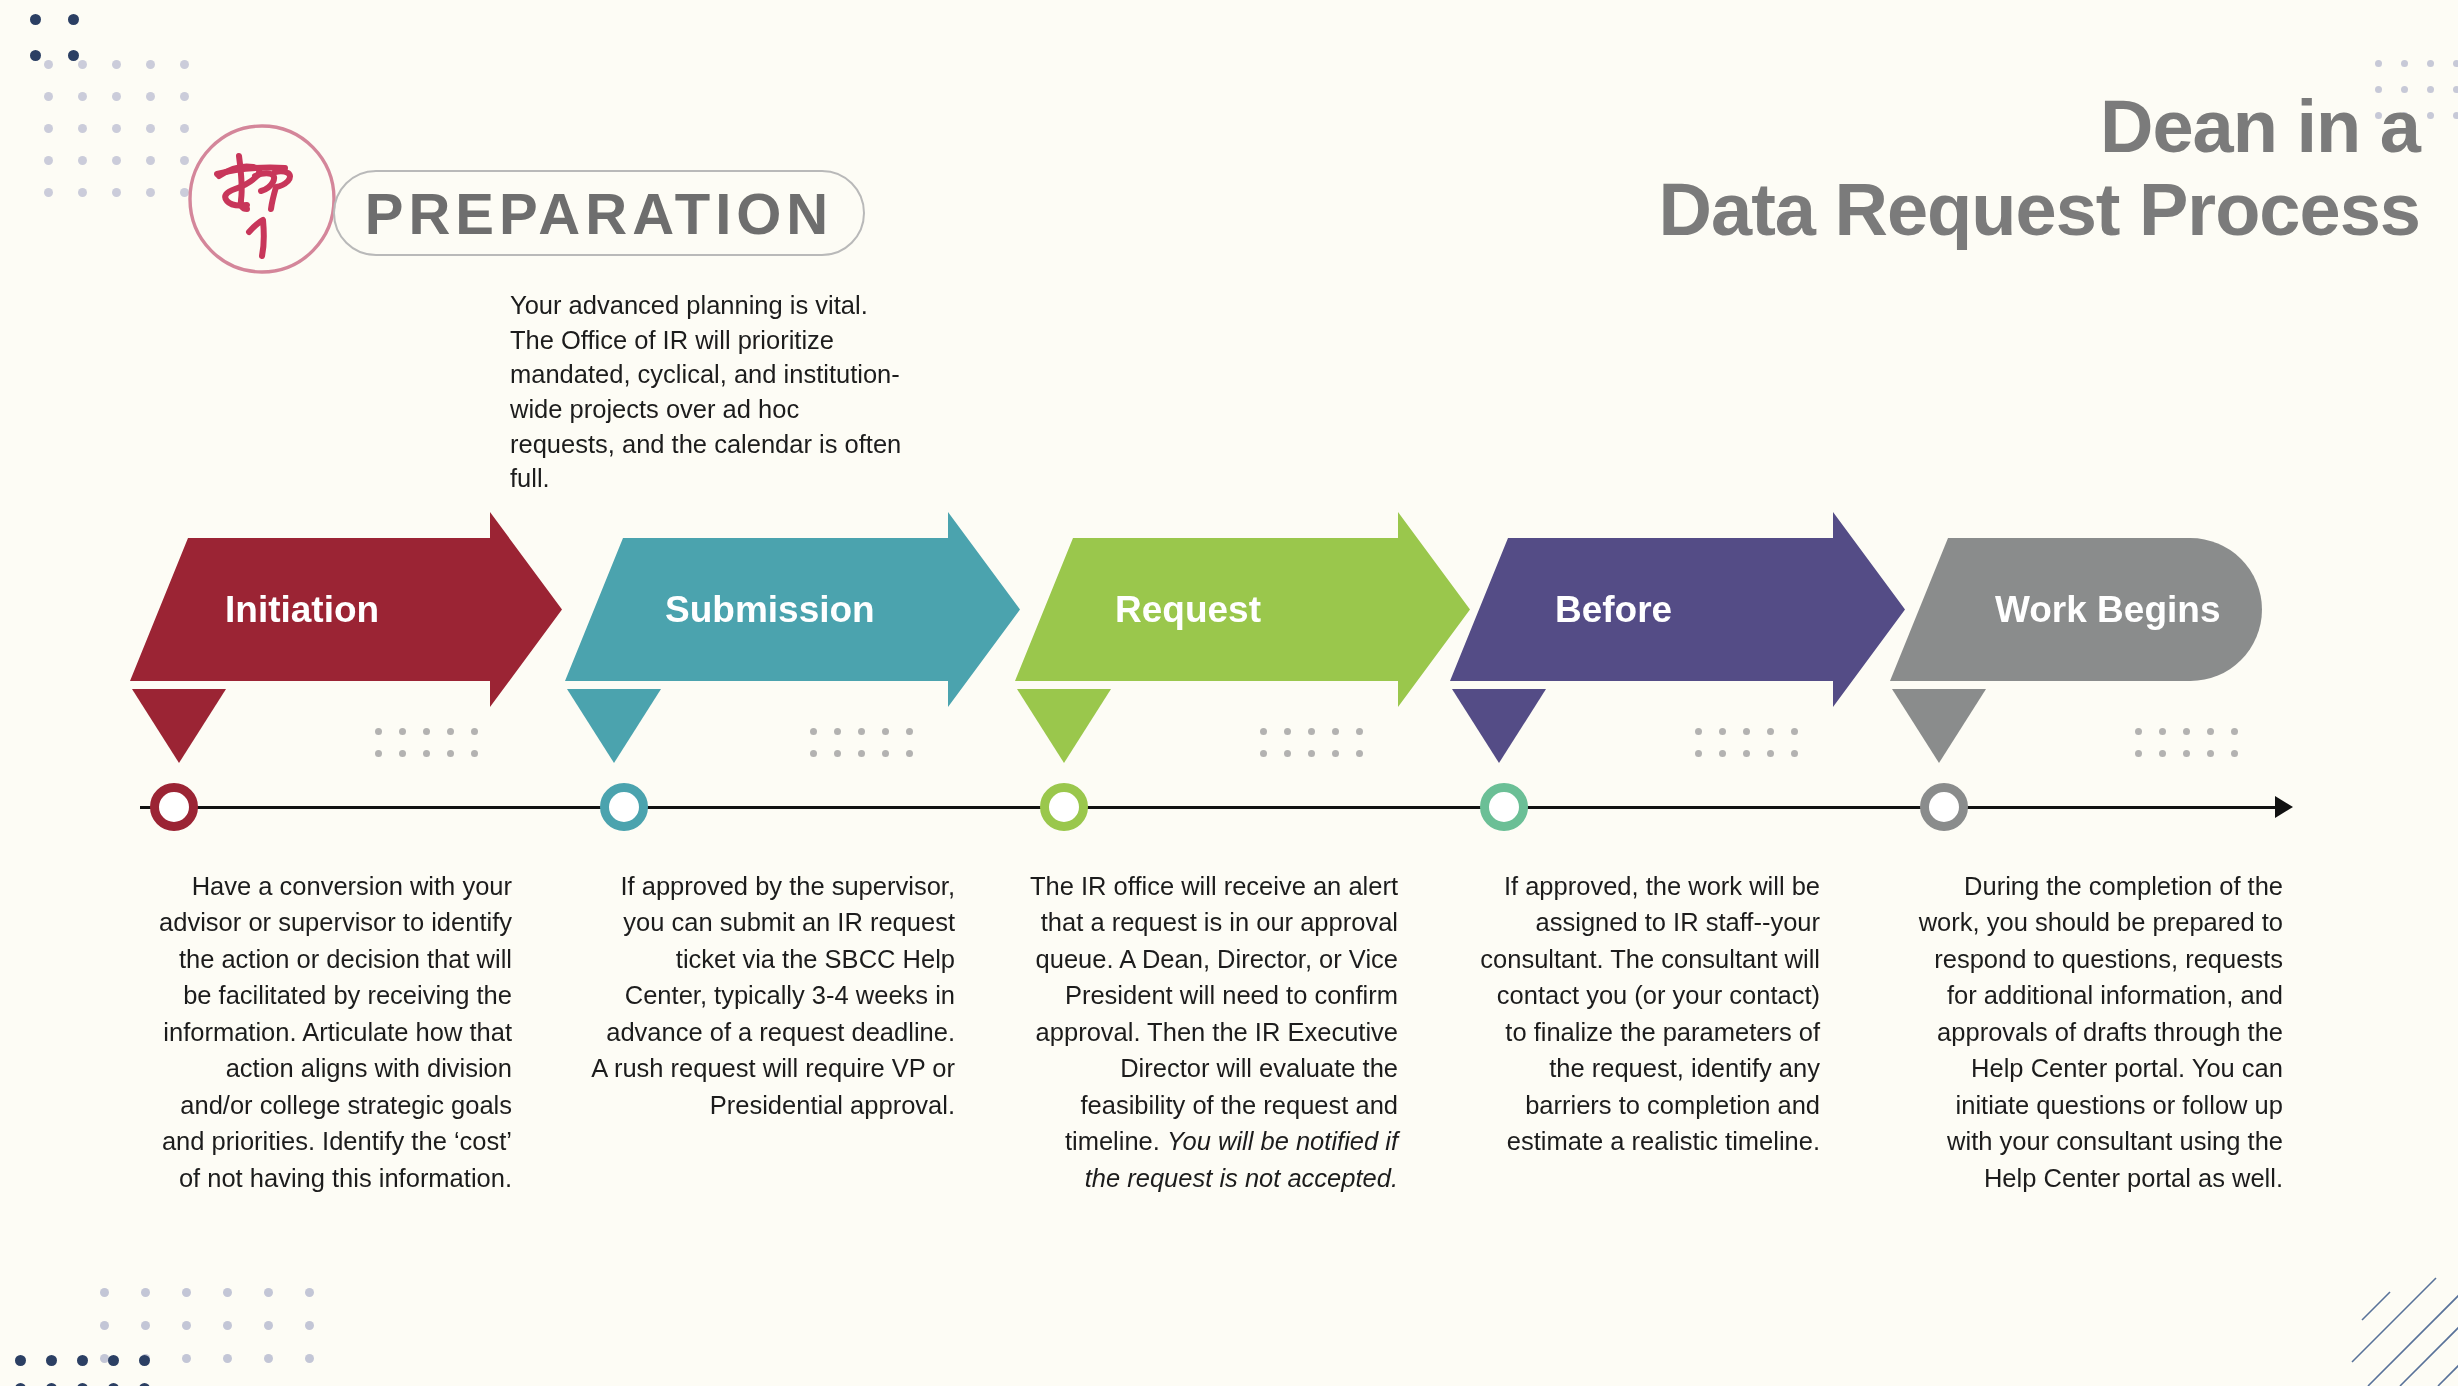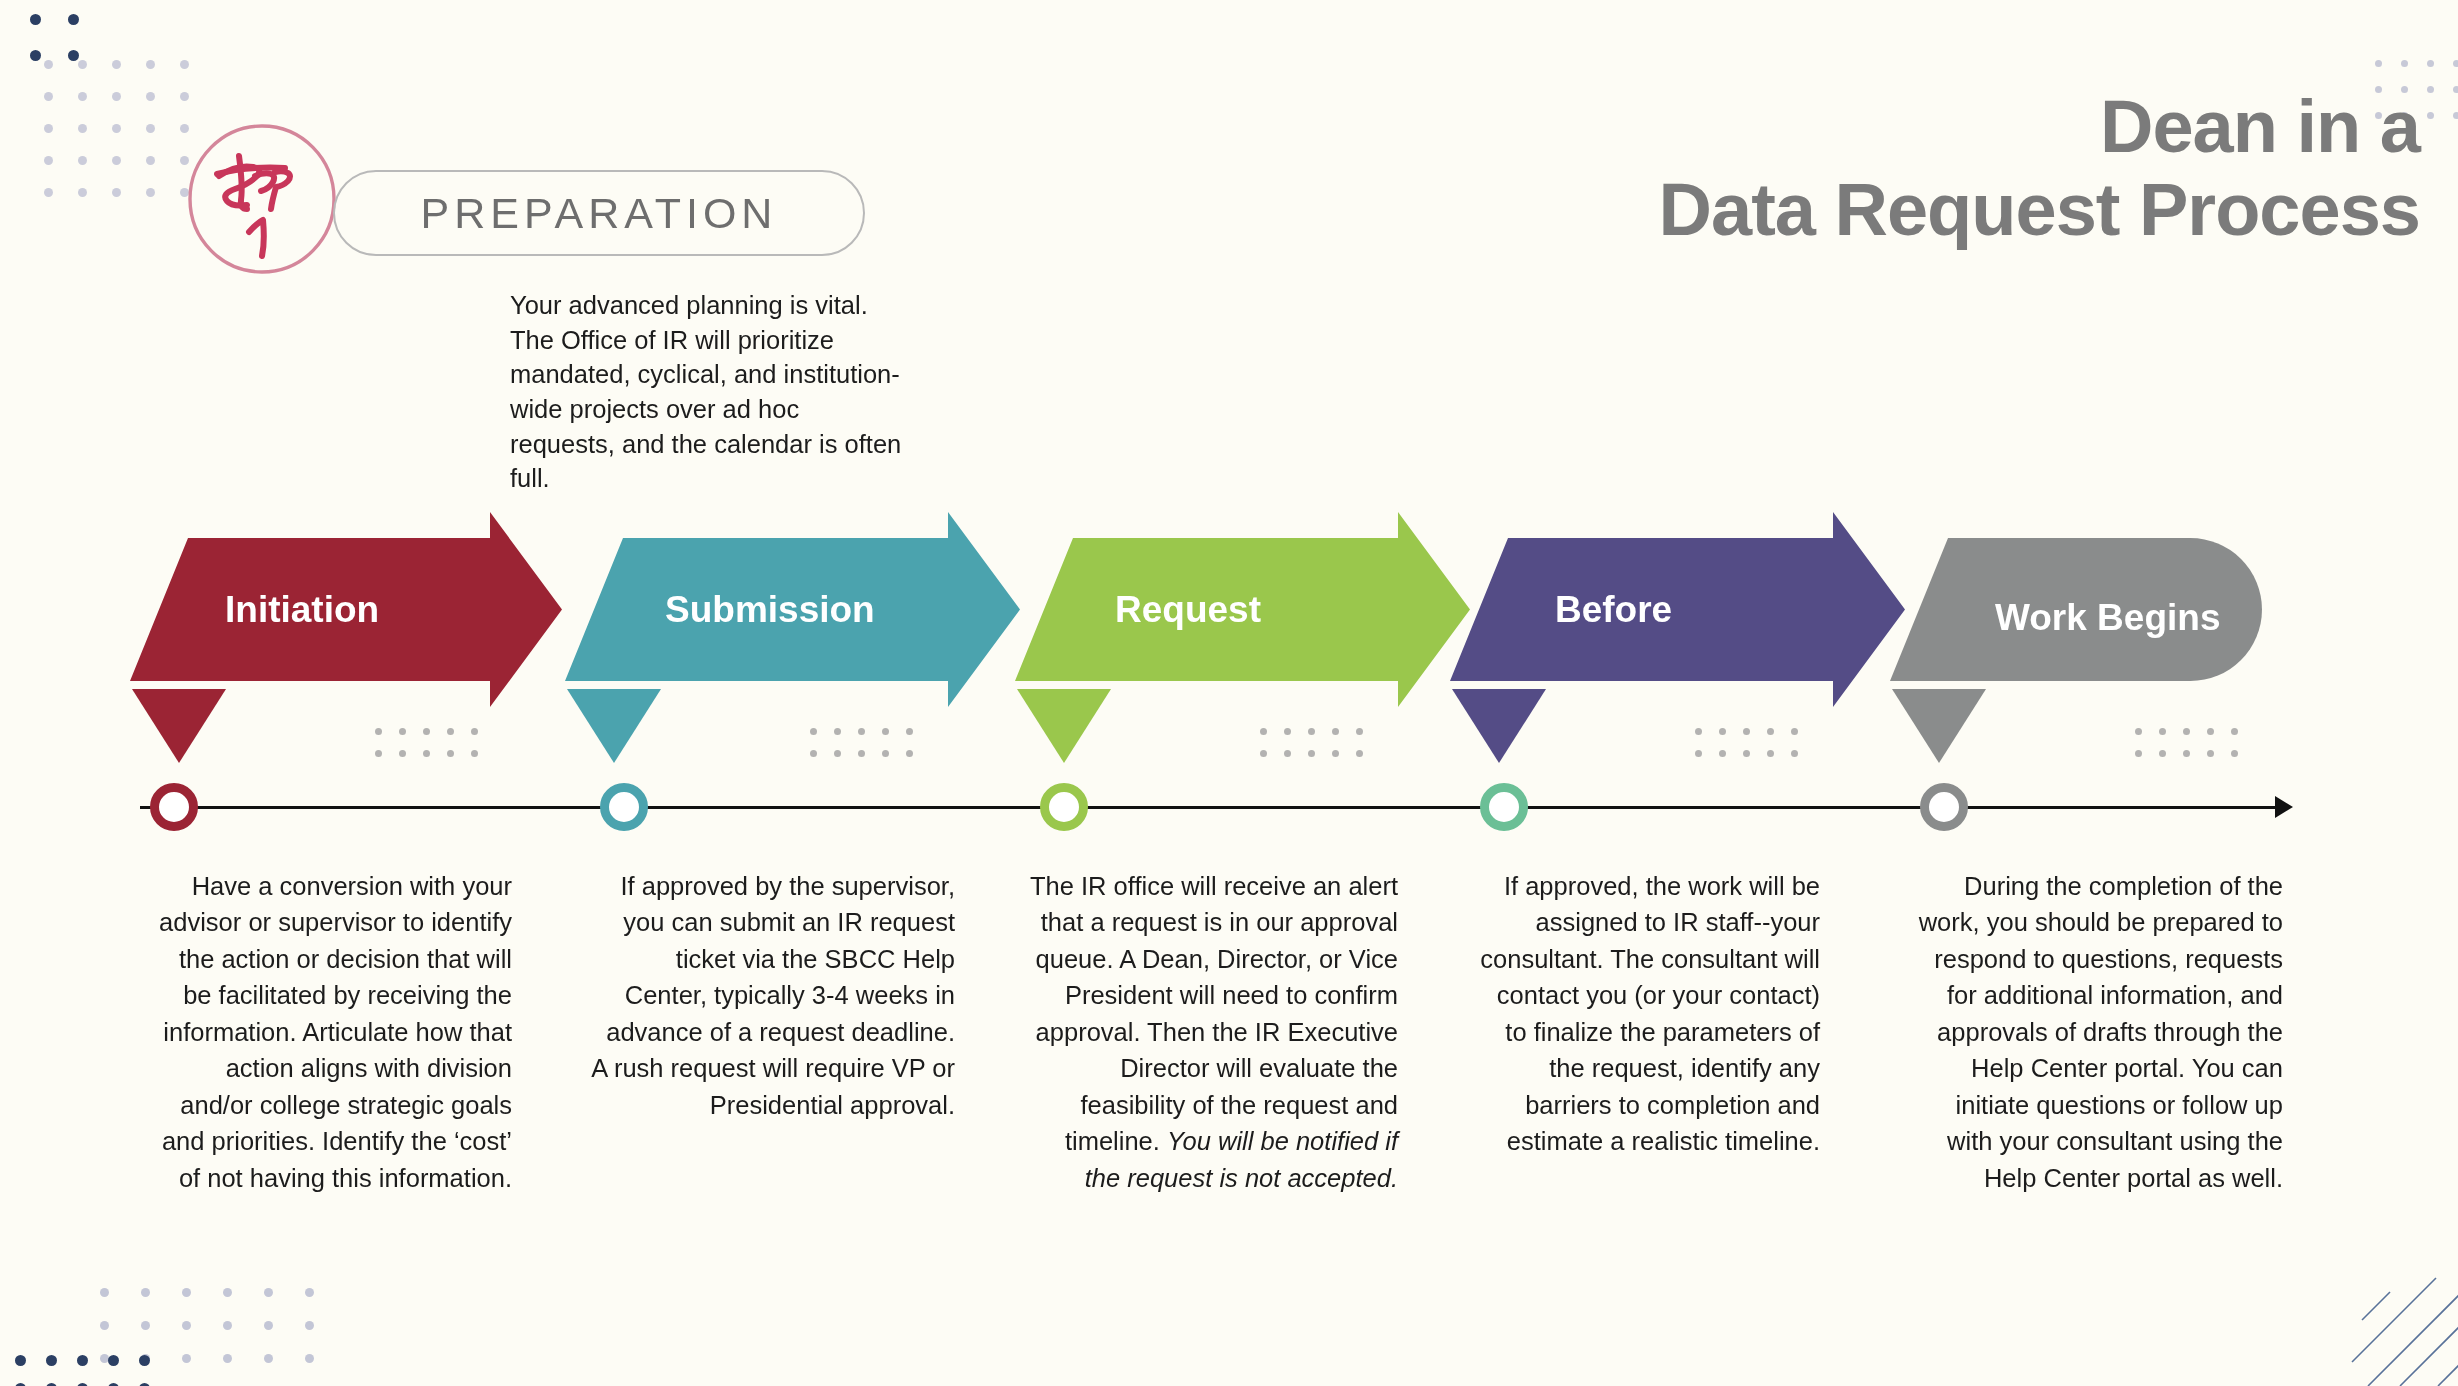--- a/index.html
+++ b/index.html
@@ -61,23 +61,23 @@
     height: 82px;
     border: 2px solid #b9b9b9;
     border-radius: 44px;
     background: transparent;
     display: flex;
     align-items: center;
     justify-content: center;
   }
   .prep-pill-label {
     color: #6e6e6e;
-    font-size: 43px;
+    font-size: 58px;
     letter-spacing: 5px;
-    font-weight: 400;
+    font-weight: 700;
   }
   
   .prep-col {
     position: absolute;
     color: #1c1c1c;
     font-size: 25.5px;
     line-height: 1.36;
   }
   #prep-col-0 { left: 186px; top: 288px; width: 300px; }
   #prep-col-1 { left: 510px; top: 288px; width: 400px; }
@@ -342,21 +342,21 @@
         <span style="width: 7px; height: 7px; background: rgb(154, 154, 154); opacity: 0.75;"></span>
         <span style="width: 7px; height: 7px; background: rgb(154, 154, 154); opacity: 0.75;"></span>
         <span style="width: 7px; height: 7px; background: rgb(154, 154, 154); opacity: 0.75;"></span>
       </div>
       <div class="body-col" style="left: 1470px; width: 350px;"><span>If approved, the work will be assigned to IR staff--your consultant. The consultant will contact you (or your contact) to finalize the parameters of the request, identify any barriers to completion and estimate a realistic timeline.</span></div>
       <div class="arrow" style="left: 1890px; width: 372px;">
         <svg width="372" height="291" viewBox="0 0 372 291">
           <path d="M 58 26 L 300.5 26 A 71.5 71.5 0 0 1 300.5 169 L 0 169 Z" fill="#8a8c8c"></path>
           <path d="M 2 177 L 96 177 L 49 251 Z" fill="#8a8c8c"></path>
         </svg>
-        <div class="arrow-label" style="top: 26px; padding-left: 105px; margin-top: 8px;">Work Begins</div>
+        <div class="arrow-label" style="top: 26px; padding-left: 105px;">Work Begins</div>
       </div>
       <div class="dotgrid" style="left: 2135px; top: 728px; grid-template-columns: repeat(5, 24px); grid-template-rows: repeat(2, 22px);">
         <span style="width: 7px; height: 7px; background: rgb(154, 154, 154); opacity: 0.75;"></span>
         <span style="width: 7px; height: 7px; background: rgb(154, 154, 154); opacity: 0.75;"></span>
         <span style="width: 7px; height: 7px; background: rgb(154, 154, 154); opacity: 0.75;"></span>
         <span style="width: 7px; height: 7px; background: rgb(154, 154, 154); opacity: 0.75;"></span>
         <span style="width: 7px; height: 7px; background: rgb(154, 154, 154); opacity: 0.75;"></span>
         <span style="width: 7px; height: 7px; background: rgb(154, 154, 154); opacity: 0.75;"></span>
         <span style="width: 7px; height: 7px; background: rgb(154, 154, 154); opacity: 0.75;"></span>
         <span style="width: 7px; height: 7px; background: rgb(154, 154, 154); opacity: 0.75;"></span>

